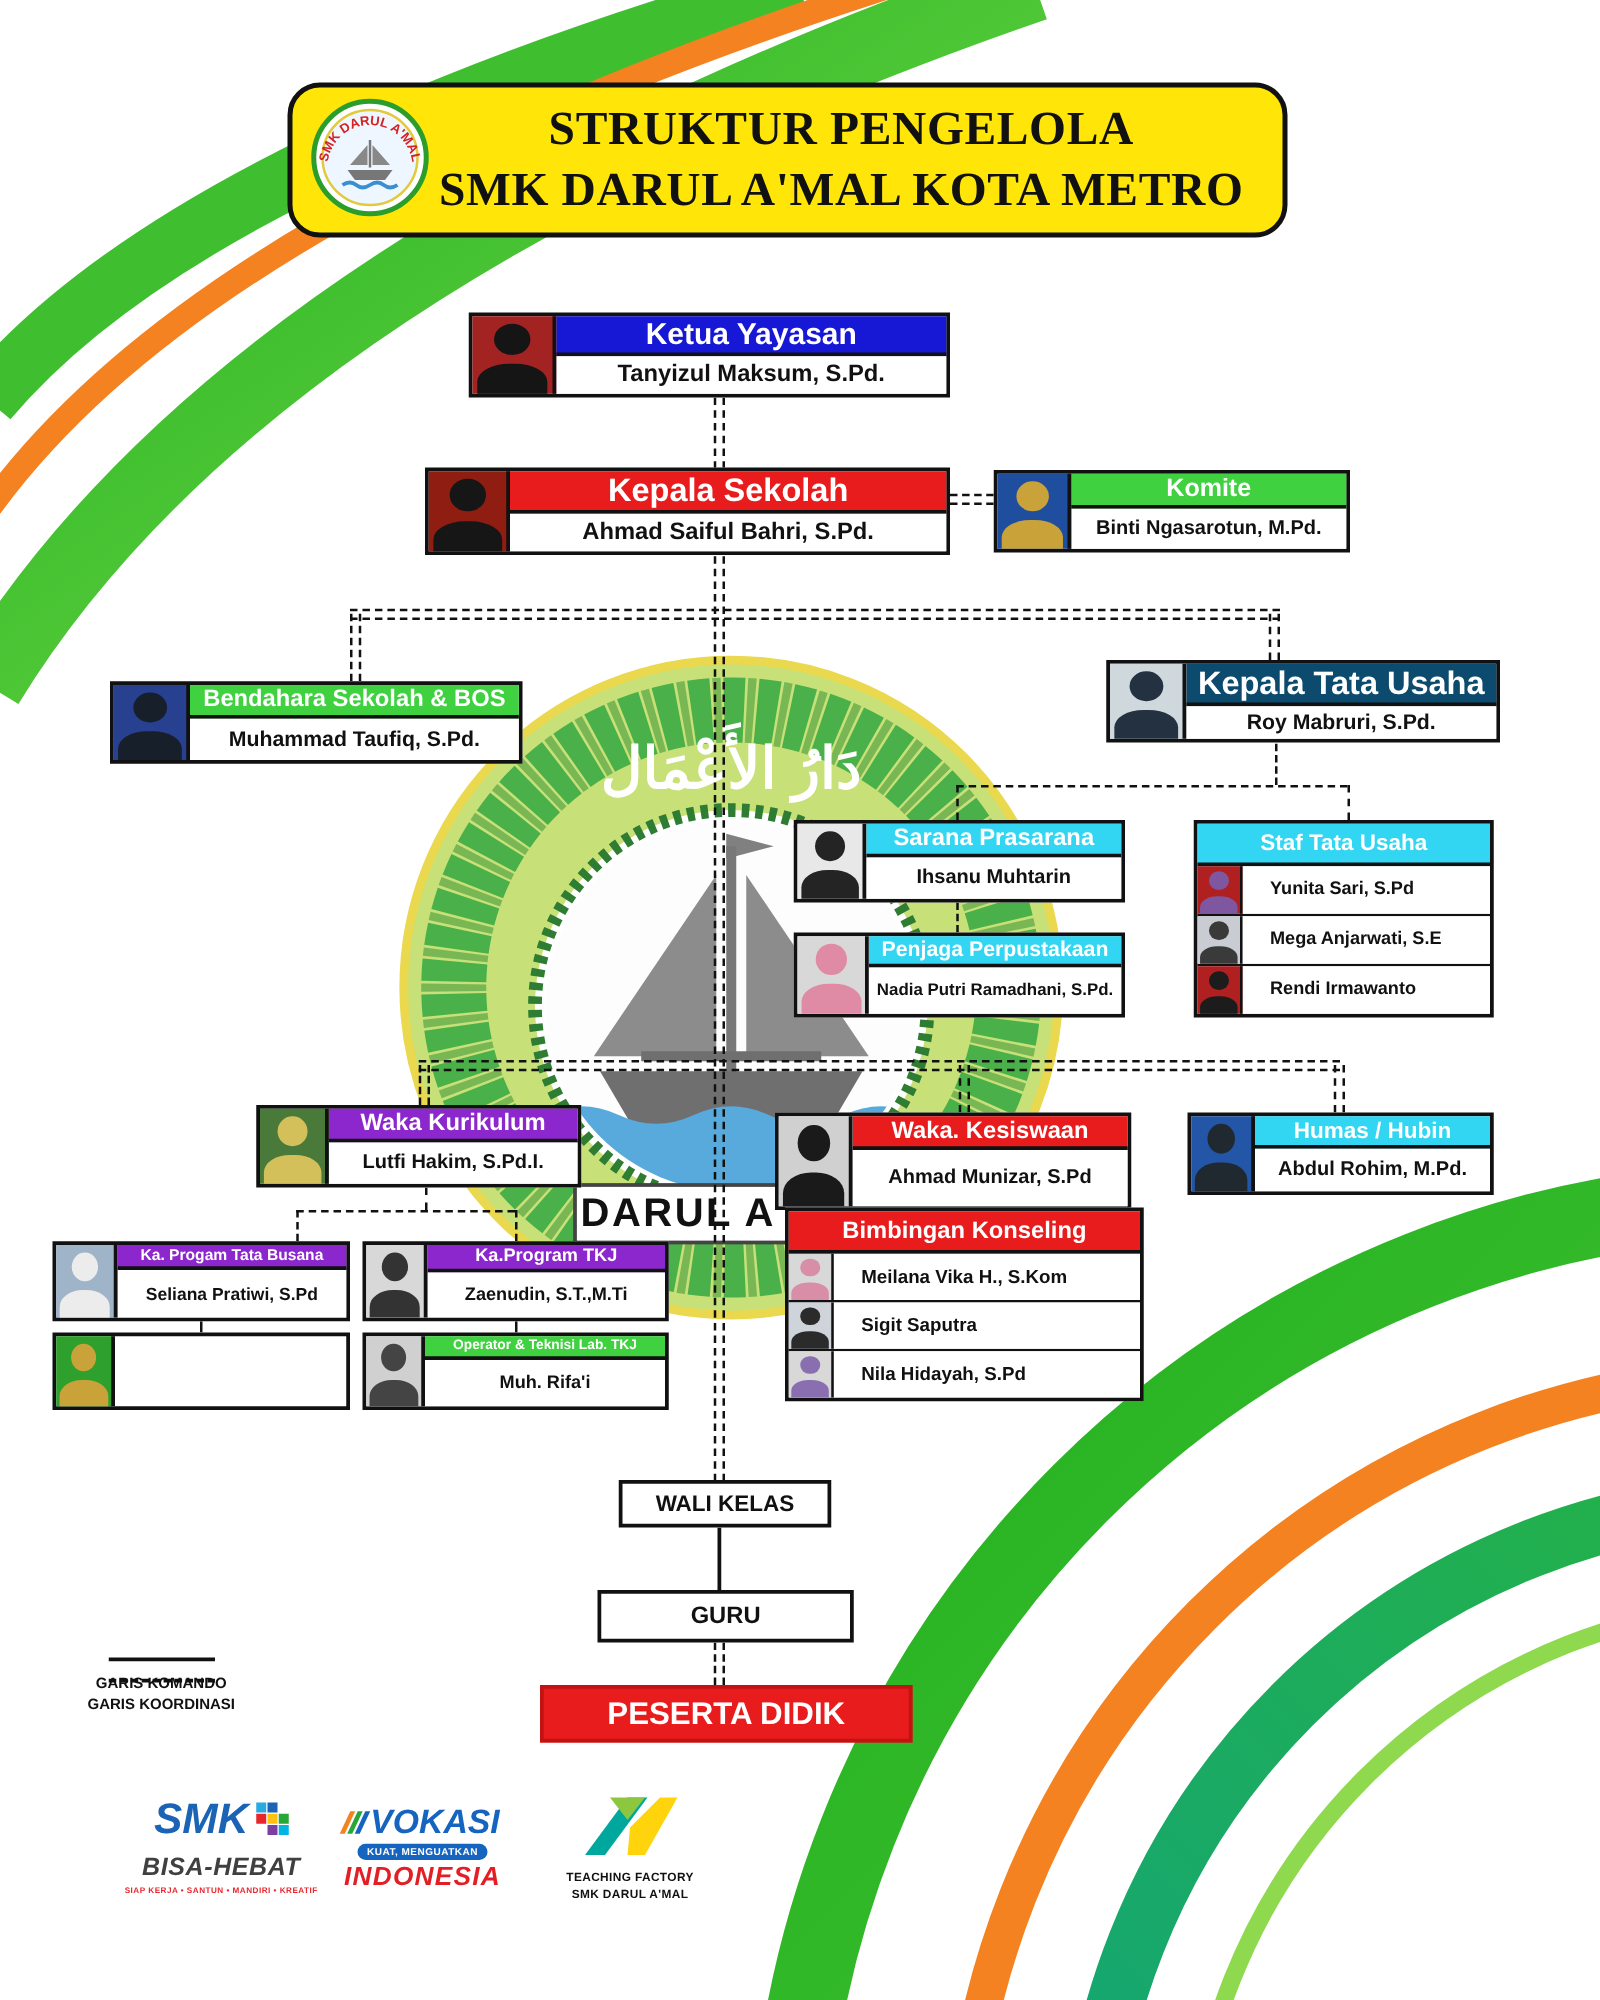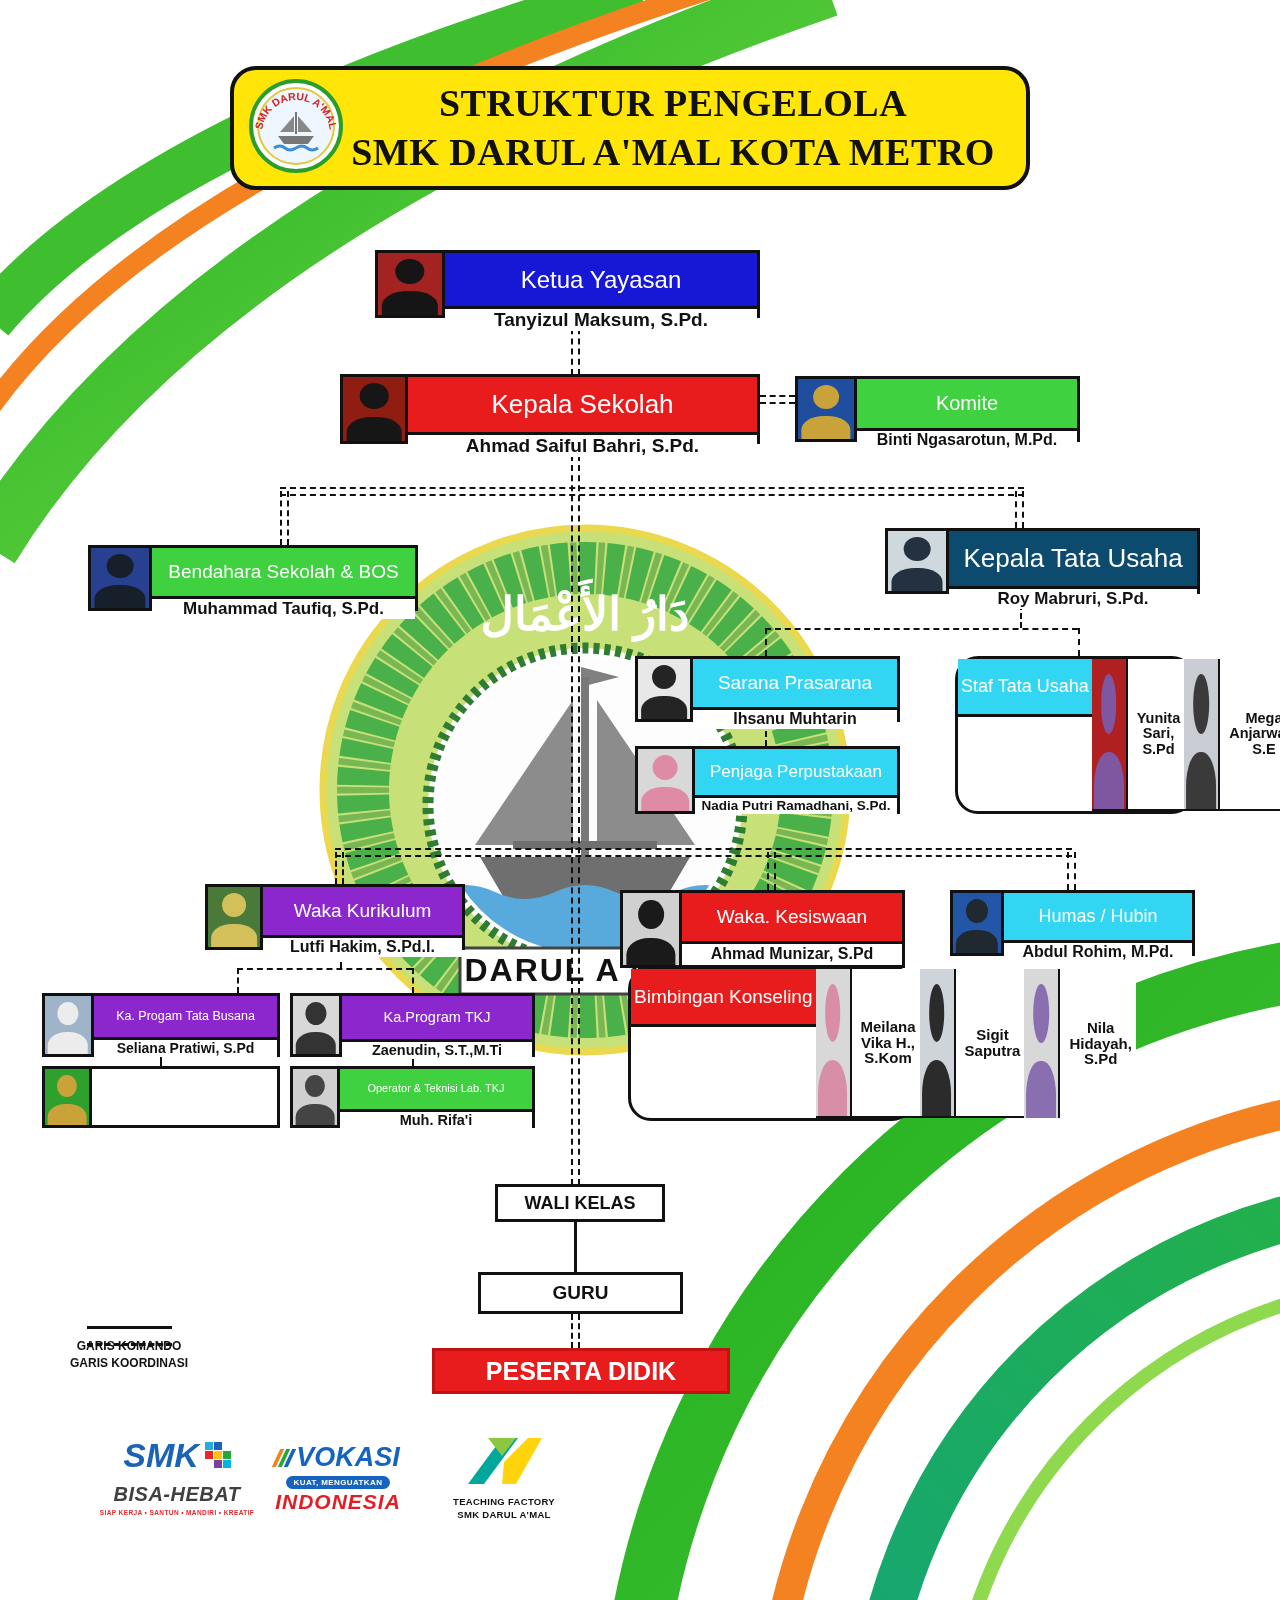--- a/index.html
+++ b/index.html
@@ -19,30 +19,30 @@
   .lh.d1 { height:0;   border-top:2.5px dashed #111; }
 
   
   .obox { position:absolute; z-index:3; display:flex; background:#fff; border:3px solid #111; box-sizing:border-box; }
   .obox .photo { flex:none; position:relative; overflow:hidden; border-right:3px solid #111; background:var(--pbg,#ccc); }
   .photo::before { content:""; position:absolute; left:50%; top:10%; width:46%; height:40%;
                    transform:translateX(-50%); border-radius:50%; background:var(--psil,#333); }
   .photo::after  { content:""; position:absolute; left:50%; bottom:-12%; width:88%; height:50%;
                    transform:translateX(-50%); border-radius:46% 46% 0 0; background:var(--psil,#333); }
   .obox .col { flex:1; display:flex; flex-direction:column; min-width:0; }
-  .hd { flex:none; display:flex; align-items:center; justify-content:center; color:#fff; font-weight:normal;
-        padding:14px 3px; border-bottom:3px solid #111; text-align:right; line-height:1.05; }
+  .hd { flex:none; display:flex; align-items:center; justify-content:center; color:#fff; font-weight:bold;
+        padding:2px 3px; border-bottom:3px solid #111; text-align:right; line-height:1.05; }
   .nm { flex:1; display:flex; align-items:center; justify-content:center; font-weight:bold; color:#111;
         background:#fff; text-align:center; padding:1px 4px; line-height:1.05; }
-  .obox.vert { flex-direction:row;border-radius:23px; }
+  .obox.vert { flex-direction:column; }
   .obox.vert > .hd { border-bottom:3px solid #111; }
   .mrow { flex:1; display:flex; border-bottom:2.5px solid #111; min-height:0; }
   .mrow:last-child { border-bottom:none; }
   .mrow .photo { width:34px; border-right:2.5px solid #111; }
-  .mrow .nm { justify-content:flex-start; padding-left:9px; text-align:center; }
+  .mrow .nm { justify-content:flex-start; padding-left:22px; text-align:center; }
 
   .plain { position:absolute; z-index:3; display:flex; align-items:center; justify-content:center;
            background:#fff; border:3px solid #111; font-weight:bold; box-sizing:border-box; color:#111; }
   .plain.red { background:#e81c1c; color:#fff; border:3px solid #c21212; }
 
   
   .banner { position:absolute; left:230px; top:66px; width:800px; height:124px; z-index:3;
             background:#ffe608; border:4px solid #111; border-radius:26px; display:flex; align-items:center;
             box-sizing:border-box; }
   .banner-logo { flex:none; margin-left:14px; }

